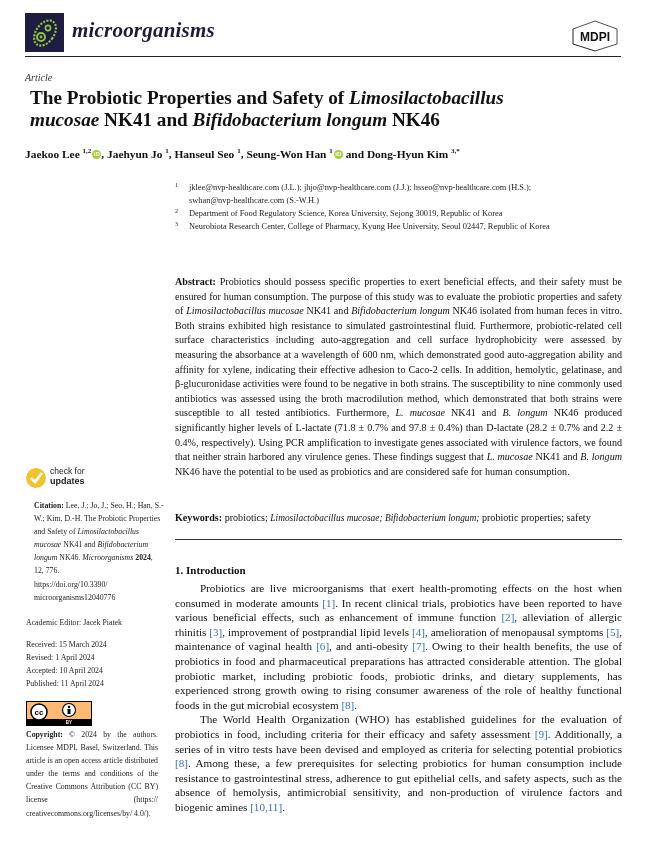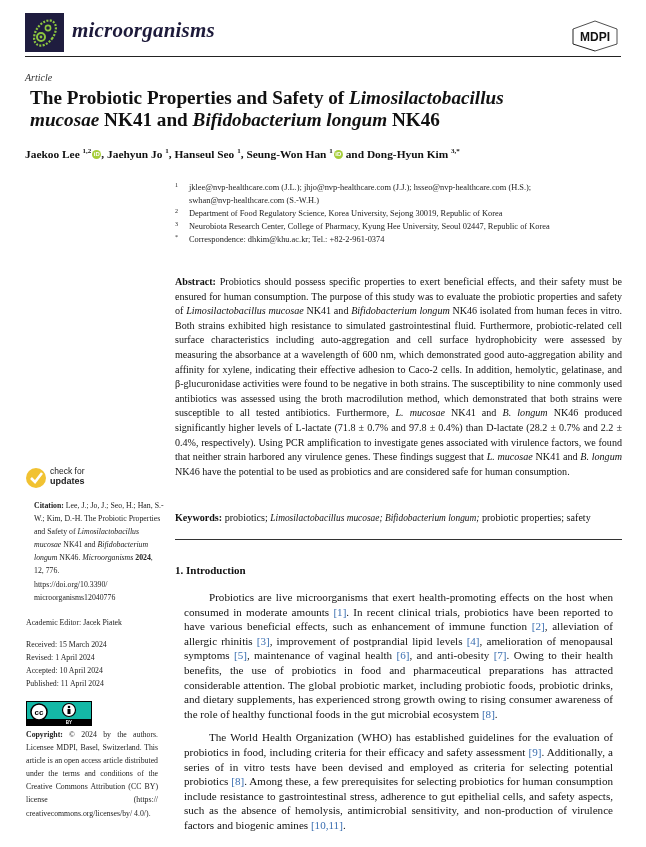--- a/index.html
+++ b/index.html
@@ -20,30 +20,30 @@
   .affils { left: 175px; top: 181px; width: 450px; font-size: 8.4px; line-height: 13px; color: #222; }
   .affil { position: relative; padding-left: 14px; }
   .affil .num { position: absolute; left: 0; top: -2px; font-size: 6px; }
   
   .abstract { left: 175px; top: 275px; width: 447px; font-size: 10.1px; line-height: 14.6px; text-align: justify; color: #111; }
   .abstract b { font-weight: bold; }
   .keywords { left: 175px; top: 512px; width: 450px; font-size: 10.1px; color: #111; white-space: nowrap; }
   .kw-rule { left: 175px; top: 539px; width: 447px; height: 1px; background: #333; }
   .section-h { left: 175px; top: 564px; font-size: 11px; font-weight: bold; color: #111; }
   .intro { left: 175px; top: 581px; width: 447px; font-size: 11.1px; line-height: 14.6px; text-align: justify; color: #111; }
-  .intro p { margin: 9px; text-indent: 25px; }
+  .intro p { margin: 0; text-indent: 25px; }
   .ref { color: #3a6eb0; }
   
   .check { left: 26px; top: 467px; width: 90px; height: 26px; }
   .check-circle { position: absolute; left: 0; top: 1px; width: 20px; height: 20px; border-radius: 50%; background: #f1c232; }
   .check-text { position: absolute; left: 24px; top: 0px; font-family: "Liberation Sans", sans-serif; font-size: 8.5px; line-height: 9.5px; color: #222; }
   .check-text b { font-weight: bold; font-size: 9px; }
   .citation { left: 26px; top: 499px; width: 130px; font-size: 7.8px; line-height: 13.1px; color: #222; margin-left: 8px; }
   .sb-text { left: 26px; font-size: 7.8px; line-height: 13.1px; color: #222; }
-  .cc { left: 26px; top: 701px; width: 64px; height: 23px; background: #14b8a6; border: 1px solid #000; }
+  .cc { left: 26px; top: 701px; width: 64px; height: 23px; background: #fdba74; border: 1px solid #000; }
   .copyright { left: 26px; top: 728px; width: 132px; font-size: 7.8px; line-height: 13.1px; text-align: justify; color: #222; }
 </style>
 </head>
 <body>
 
 <div class="abs logo-box">
   <svg width="39" height="39" viewBox="0 0 39 39">
     <ellipse cx="20" cy="20" rx="9" ry="14" transform="rotate(35 20 20)" fill="none" stroke="#8dc63f" stroke-width="2.2" stroke-dasharray="2 1.4"></ellipse>
     <circle cx="16" cy="24" r="4" fill="none" stroke="#8dc63f" stroke-width="2"></circle>
     <circle cx="16" cy="24" r="1.4" fill="#8dc63f"></circle>
@@ -86,24 +86,20 @@
     <div>jklee@nvp-healthcare.com (J.L.); jhjo@nvp-healthcare.com (J.J.); hsseo@nvp-healthcare.com (H.S.);</div>
     <div>swhan@nvp-healthcare.com (S.-W.H.)</div>
   </div>
   <div class="affil">
     <span class="num">2</span>
     <div>Department of Food Regulatory Science, Korea University, Sejong 30019, Republic of Korea</div>
   </div>
   <div class="affil">
     <span class="num">3</span>
     <div>Neurobiota Research Center, College of Pharmacy, Kyung Hee University, Seoul 02447, Republic of Korea</div>
-  </div>
-  <div class="affil">
-    <span class="num">*</span>
-    <div>Correspondence: dhkim@khu.ac.kr; Tel.: +82-2-961-0374</div>
   </div>
 </div>
 
 <div class="abs abstract">
   <b>Abstract:</b><span> Probiotics should possess specific properties to exert beneficial effects, and their safety must be ensured for human consumption. The purpose of this study was to evaluate the probiotic properties and safety of </span><i>Limosilactobacillus mucosae</i><span> NK41 and </span><i>Bifidobacterium longum</i><span> NK46 isolated from human feces in vitro.  Both strains exhibited high resistance to simulated gastrointestinal fluid. Furthermore, probiotic-related cell surface characteristics including auto-aggregation and cell surface hydrophobicity were assessed by measuring the absorbance at a wavelength of 600 nm, which demonstrated good auto-aggregation ability and affinity for xylene, indicating their effective adhesion to Caco-2 cells. In addition, hemolytic, gelatinase, and β-glucuronidase activities were found to be negative in both strains. The susceptibility to nine commonly used antibiotics was assessed using the broth macrodilution method, which demonstrated that both strains were susceptible to all tested antibiotics. Furthermore, </span><i>L. mucosae</i><span> NK41 and </span><i>B. longum</i><span> NK46 produced significantly higher levels of L-lactate (71.8 ± 0.7% and 97.8 ± 0.4%) than D-lactate (28.2 ± 0.7% and 2.2 ± 0.4%, respectively). Using PCR amplification to investigate genes associated with virulence factors, we found that neither strain harbored any virulence genes. These findings suggest that </span><i>L. mucosae</i><span> NK41 and </span><i>B. longum</i><span> NK46 have the potential to be used as probiotics and are considered safe for human consumption.</span>
 </div>
 
 <div class="abs keywords">
   <b>Keywords:</b><span> probiotics; </span><i style="font-size:9.4px">Limosilactobacillus mucosae; Bifidobacterium longum;</i><span> probiotic properties; safety</span>
 </div>

